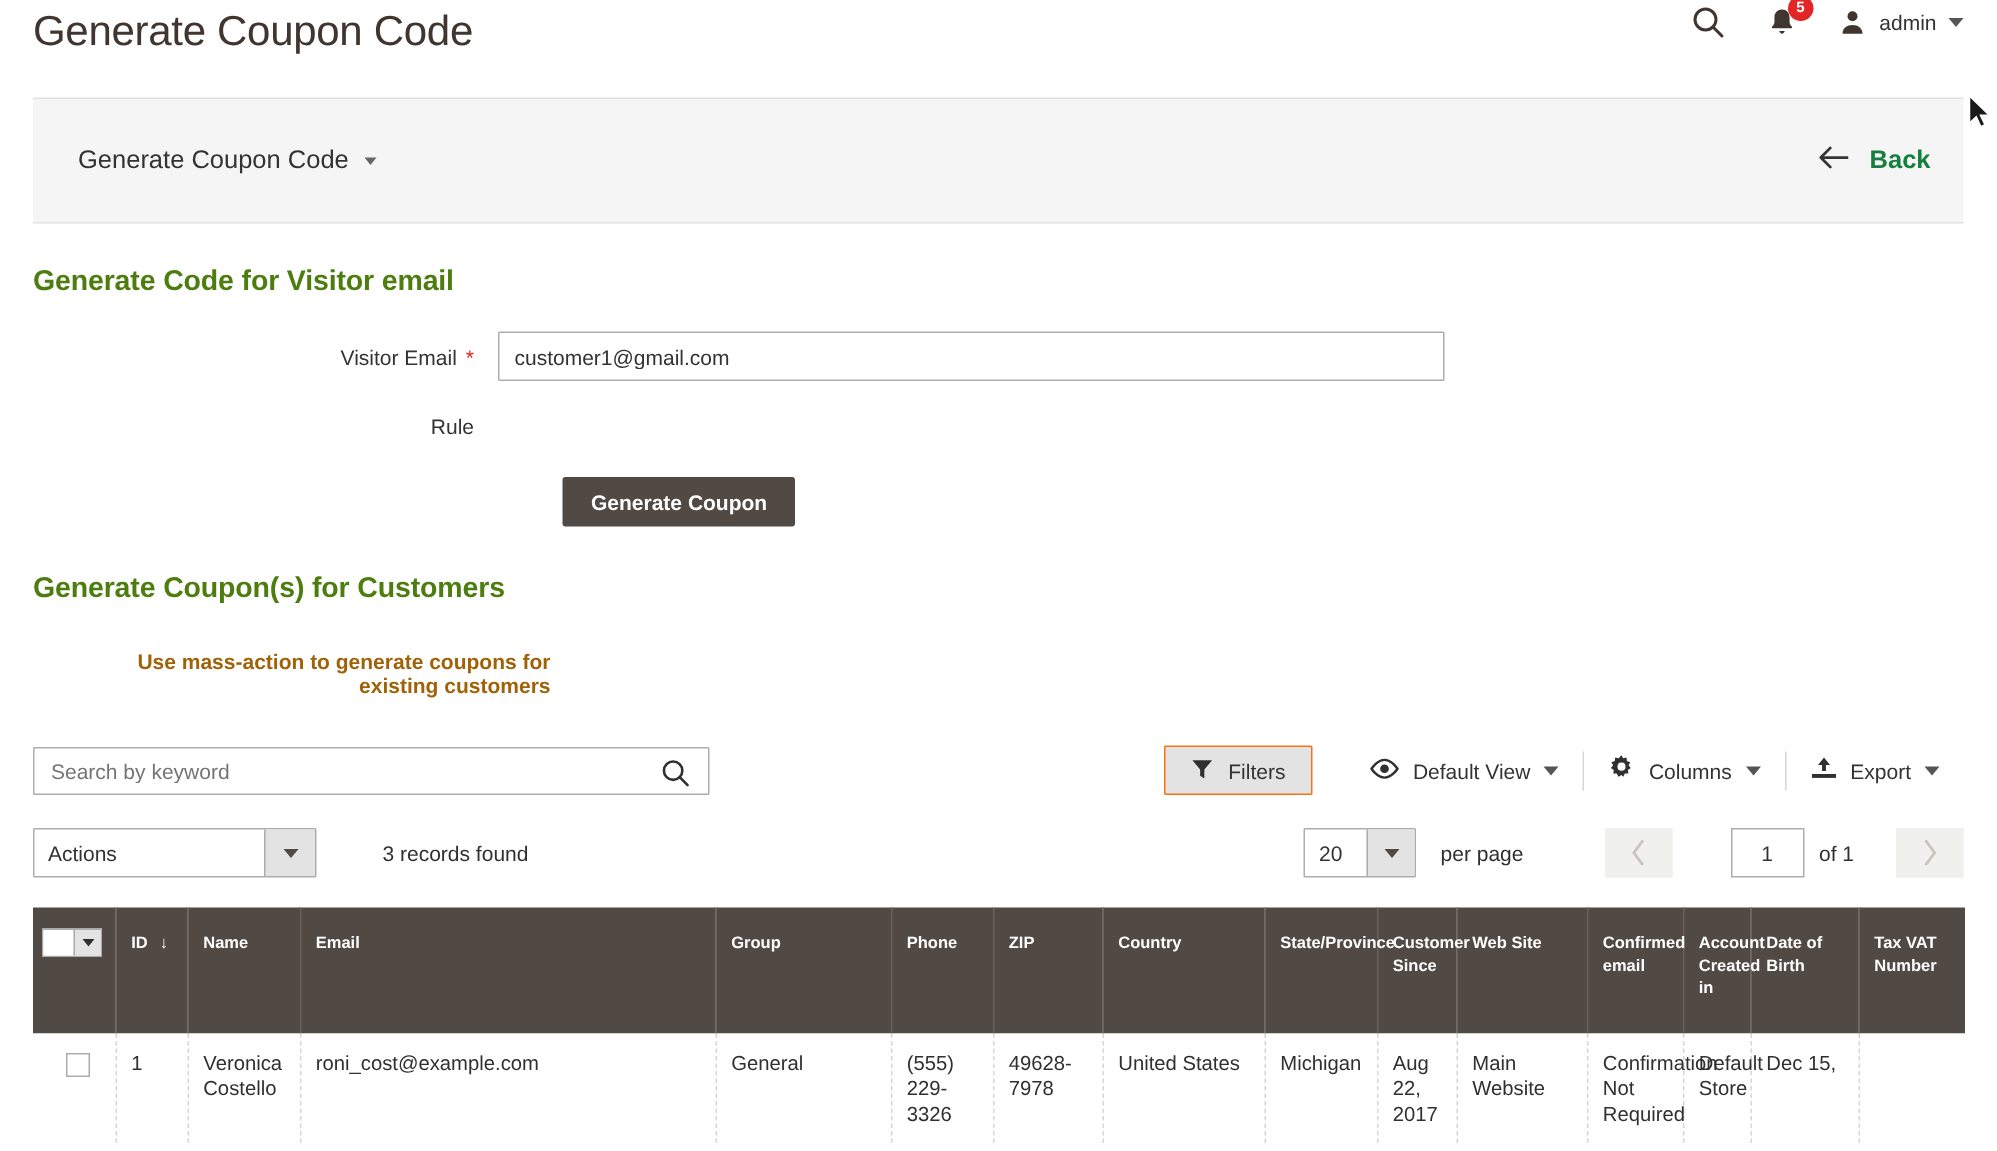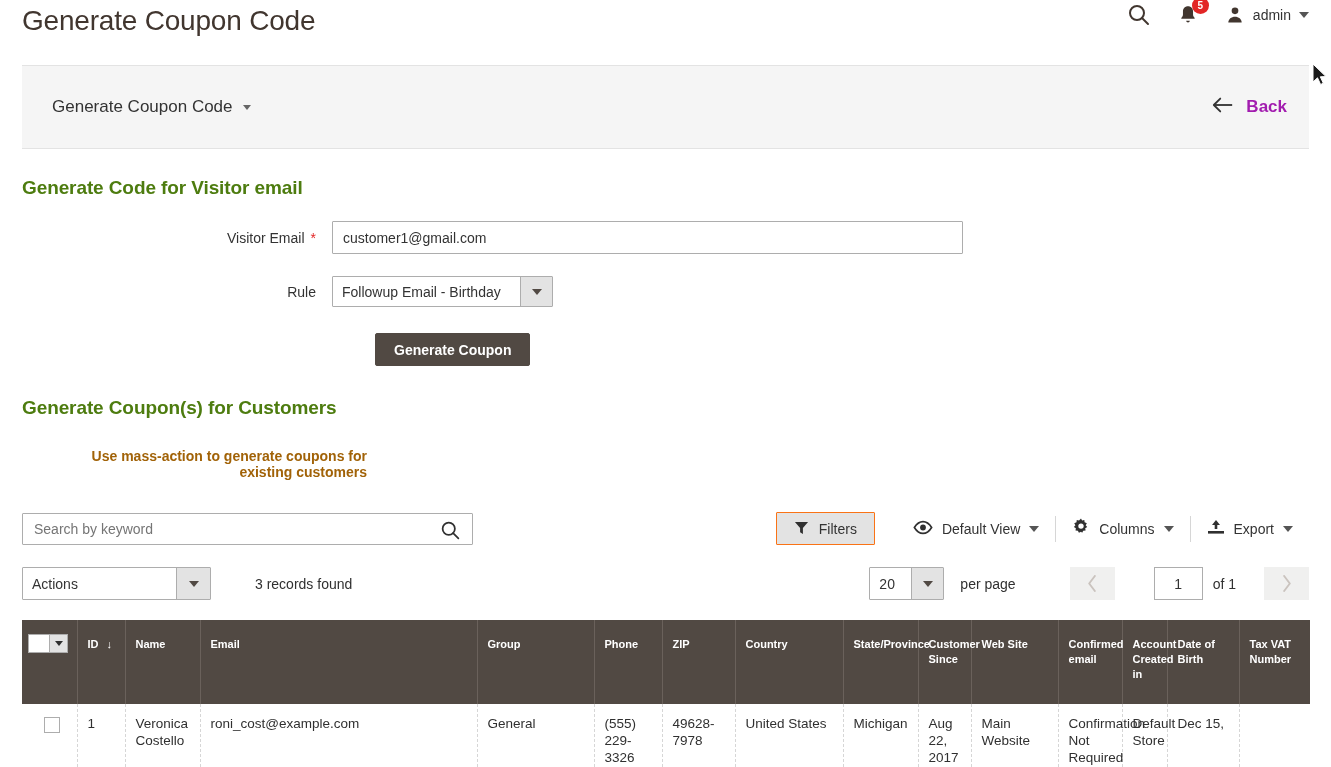--- a/index.html
+++ b/index.html
@@ -81,21 +81,21 @@
   .switcher {
     display: flex; align-items: center; gap: 10px;
     font-size: 17px; color: #333; cursor: pointer;
   }
   .switcher .caret-down {
     border-left-width: 4px; border-right-width: 4px; border-top-width: 5px;
     border-top-color: #666;
   }
   .back-btn {
     display: flex; align-items: center; gap: 12px;
-    font-size: 17px; font-weight: bold; color: #a21caf;
+    font-size: 17px; font-weight: bold; color: #15803d;
     cursor: pointer;
   }
 
   
   .content { padding: 0 22px; }
   .section-title {
     font-size: 19px;
     font-weight: bold;
     color: #4d7c0f;
     margin: 28px 0 0 0;
@@ -404,26 +404,20 @@
 
   <div class="field-row">
     <div class="field-label">
       <span>Visitor Email</span><span class="req-star">*</span>
     </div>
     <input class="text-input" type="text" value="customer1@gmail.com" style="">
   </div>
 
   <div class="field-row">
     <div class="field-label">Rule</div>
-    <div class="select-wrap">
-      <div class="select-value">Followup Email - Birthday</div>
-      <div class="select-arrow">
-          <i></i>
-        </div>
-    </div>
   </div>
 
   <button class="btn-primary">Generate Coupon</button>
 
   <h2 class="section-title" style="margin-top:31px;">Generate Coupon(s) for Customers</h2>
 
   <div class="hint">Use mass-action to generate coupons for existing customers</div>
 
   
   <div class="grid-toolbar">

